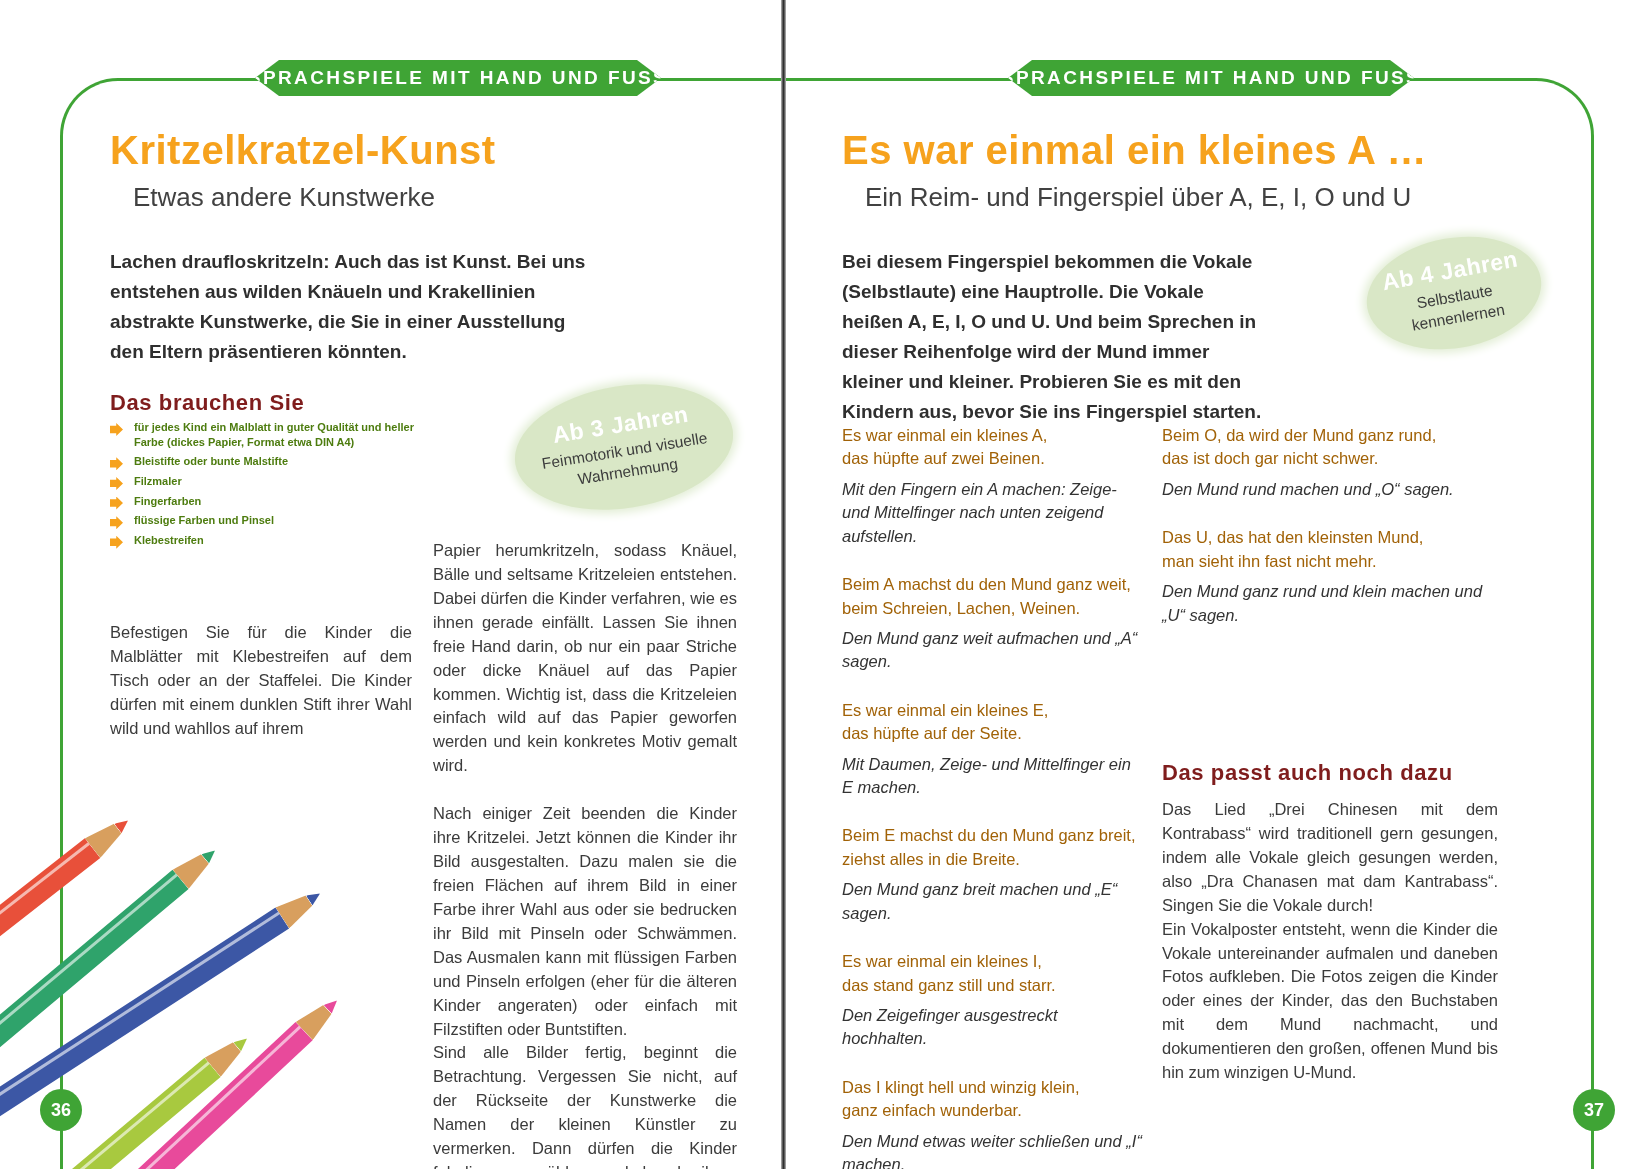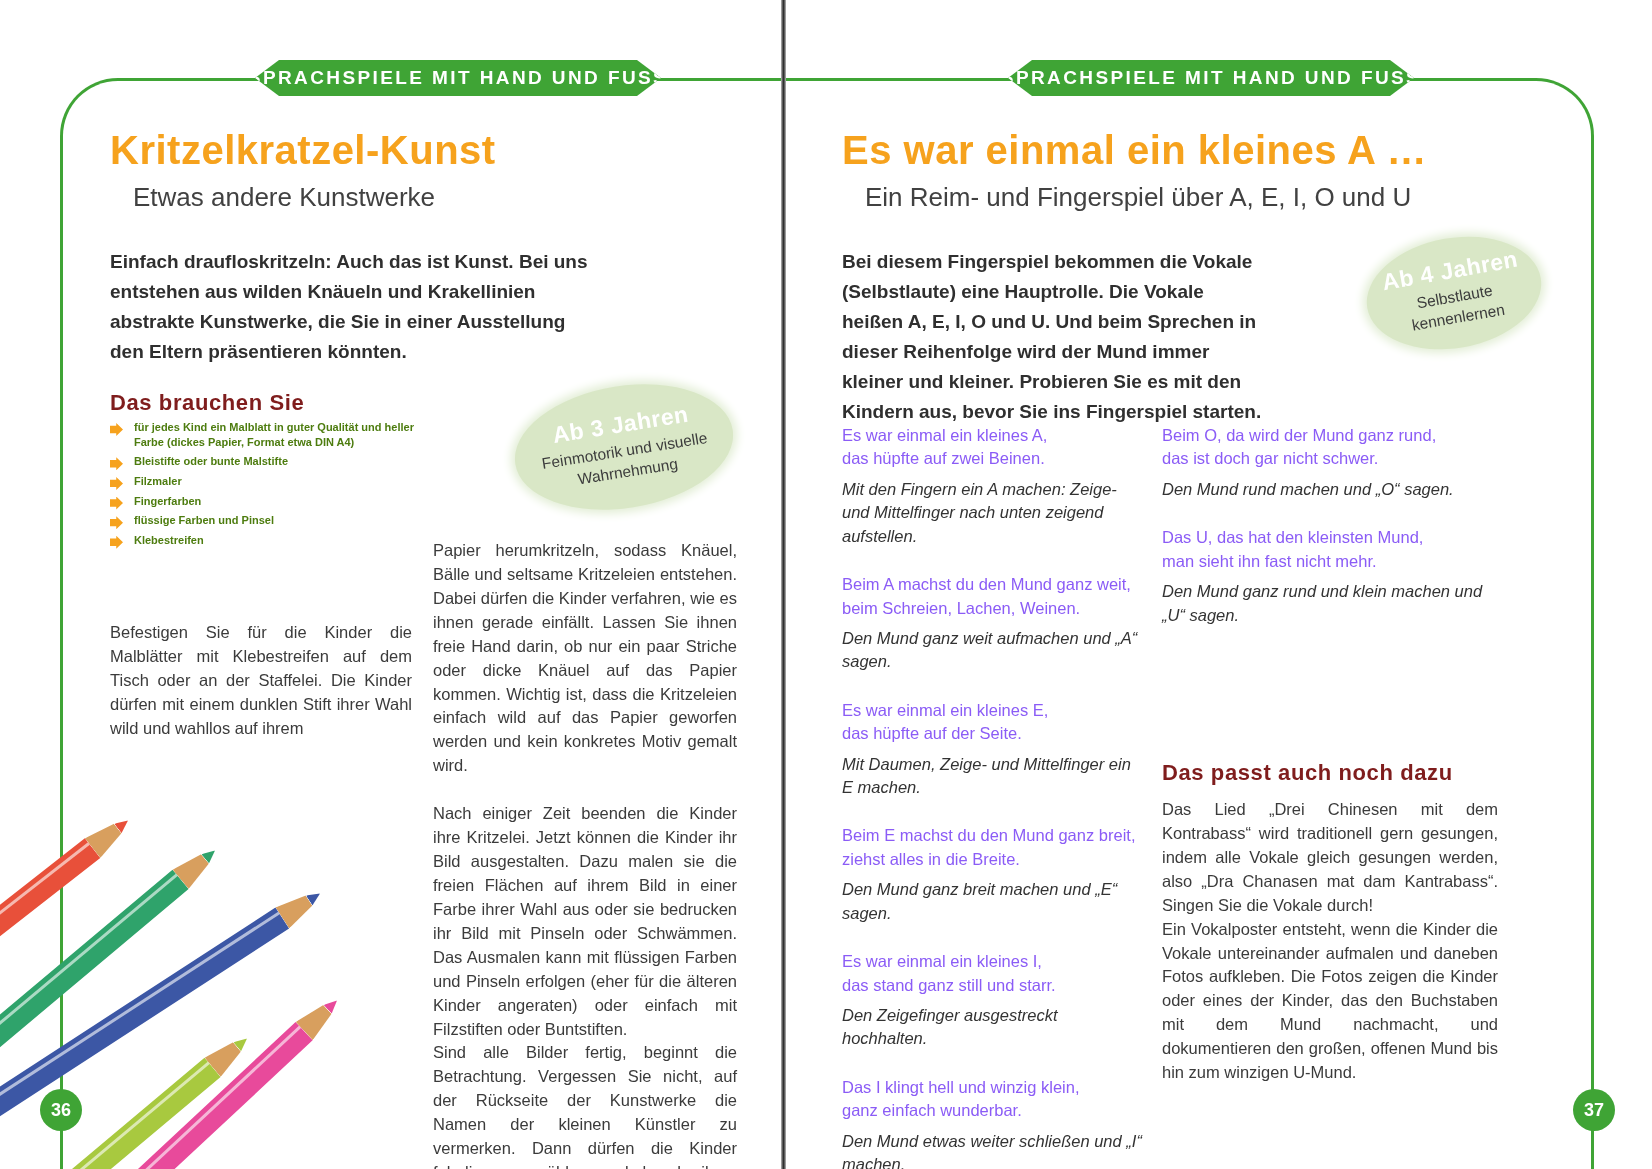--- a/index.html
+++ b/index.html
@@ -31,21 +31,21 @@
   .abs{position:absolute;}
   .materials{list-style:none;margin:0;padding:0;}
   .materials li{position:relative;padding-left:24px;font-weight:bold;font-size:11px;line-height:1.33;margin-bottom:5px;color:#4d7c0f;}
   .bullet{position:absolute;left:0;top:3px;width:13px;height:13px;background:#f6a21d;
     clip-path:polygon(0 22%,48% 22%,48% 0,100% 50%,48% 100%,48% 78%,0 78%);}
   .badge{position:absolute;background:#d9e7c6;border-radius:50%;display:flex;flex-direction:column;
     align-items:center;justify-content:center;text-align:center;box-shadow:0 0 10px 4px #e3eed6;}
   .badge .age{color:#ffffff;font-weight:bold;font-size:23px;letter-spacing:.5px;}
   .badge .skill{color:#3c3c3c;font-size:15.5px;line-height:1.35;margin-top:3px;}
   .verse-block{margin-bottom:25px;}
-  .verse{color:#8b5cf6;font-size:16.5px;line-height:1.42;white-space:pre-line;}
+  .verse{color:#a16207;font-size:16.5px;line-height:1.42;white-space:pre-line;}
   .instr{font-style:italic;color:#333;font-size:16.5px;line-height:1.42;margin-top:7px;white-space:pre-line;}
   .pagenum{position:absolute;width:42px;height:42px;border-radius:50%;background:#3fa435;color:#fff;
     display:flex;align-items:center;justify-content:center;font-size:18px;font-weight:bold;}
   
   .pencil{position:absolute;height:25px;display:flex;align-items:center;transform-origin:100% 50%;}
   .pencil .shaft{flex:1;height:25px;background:var(--c);border-radius:4px 0 0 4px;position:relative;}
   .pencil .shaft::after{content:"";position:absolute;left:0;right:0;top:5px;height:3px;background:rgba(255,255,255,.6);}
   .pencil .wood{width:32px;height:25px;background:#d89f5e;clip-path:polygon(0 0,0 100%,100% 74%,100% 26%);}
   .pencil .lead{width:13px;height:12px;background:var(--c);clip-path:polygon(0 0,0 100%,100% 50%);}
   .extra p{margin:0;}
@@ -57,21 +57,21 @@
 
   <div class="page page-left">
     <div class="frame frame-left"></div>
 
     <div class="banner" style="left:255px;width:406px;">SPRACHSPIELE MIT HAND UND FUSS</div>
 
     <div class="title" style="left:110px;top:128px;">Kritzelkratzel-Kunst</div>
 
     <div class="subtitle" style="left:110px;top:182px;">Etwas andere Kunstwerke</div>
 
-    <div class="intro" style="left:110px;top:247px;width:494px;">Einfach draufloskritzeln: Auch das ist Kunst. Bei uns entstehen aus wilden Knäueln und Krakellinien abstrakte Kunstwerke, die Sie in einer Ausstellung den Eltern präsentieren könnten.</div>
+    <div class="intro" style="left:110px;top:247px;width:494px;">Lachen draufloskritzeln: Auch das ist Kunst. Bei uns entstehen aus wilden Knäueln und Krakellinien abstrakte Kunstwerke, die Sie in einer Ausstellung den Eltern präsentieren könnten.</div>
 
     <div class="badge" style="left:514px;top:386px;width:220px;height:122px;transform:rotate(-9deg);">
       <div class="age">Ab 3 Jahren</div>
       <div class="skill" style="width:180px;">Feinmotorik und visuelle Wahrnehmung</div>
     </div>
 
     <div class="orange-heading" style="left:110px;top:390px;">Das brauchen Sie</div>
 
     <ul class="materials abs" style="left:110px;top:420px;width:314px;">
       <li><span class="bullet"></span><span>für jedes Kind ein Malblatt in guter Qualität und heller Farbe (dickes Papier, Format etwa DIN A4)</span></li>

